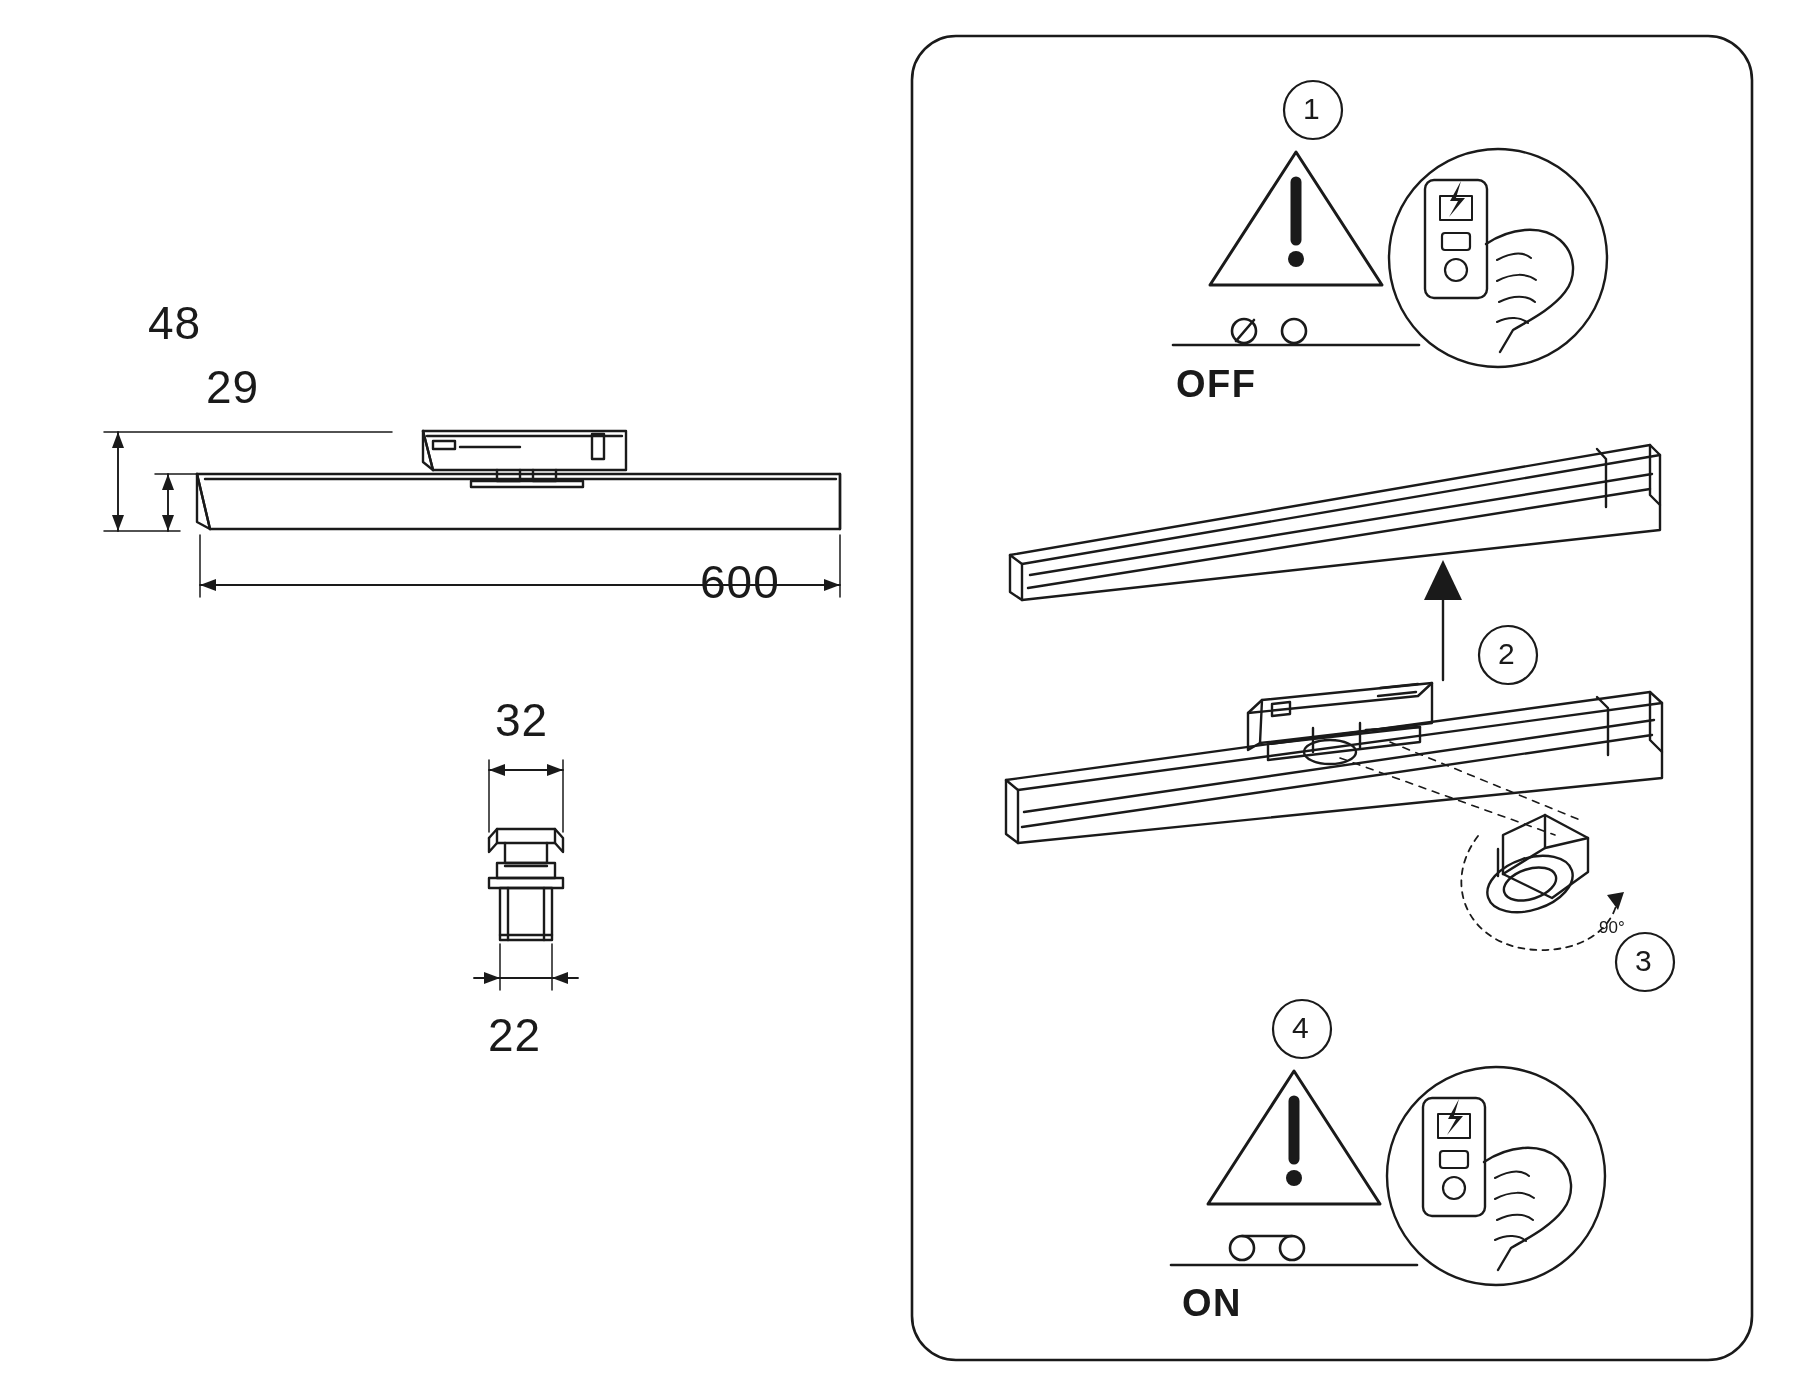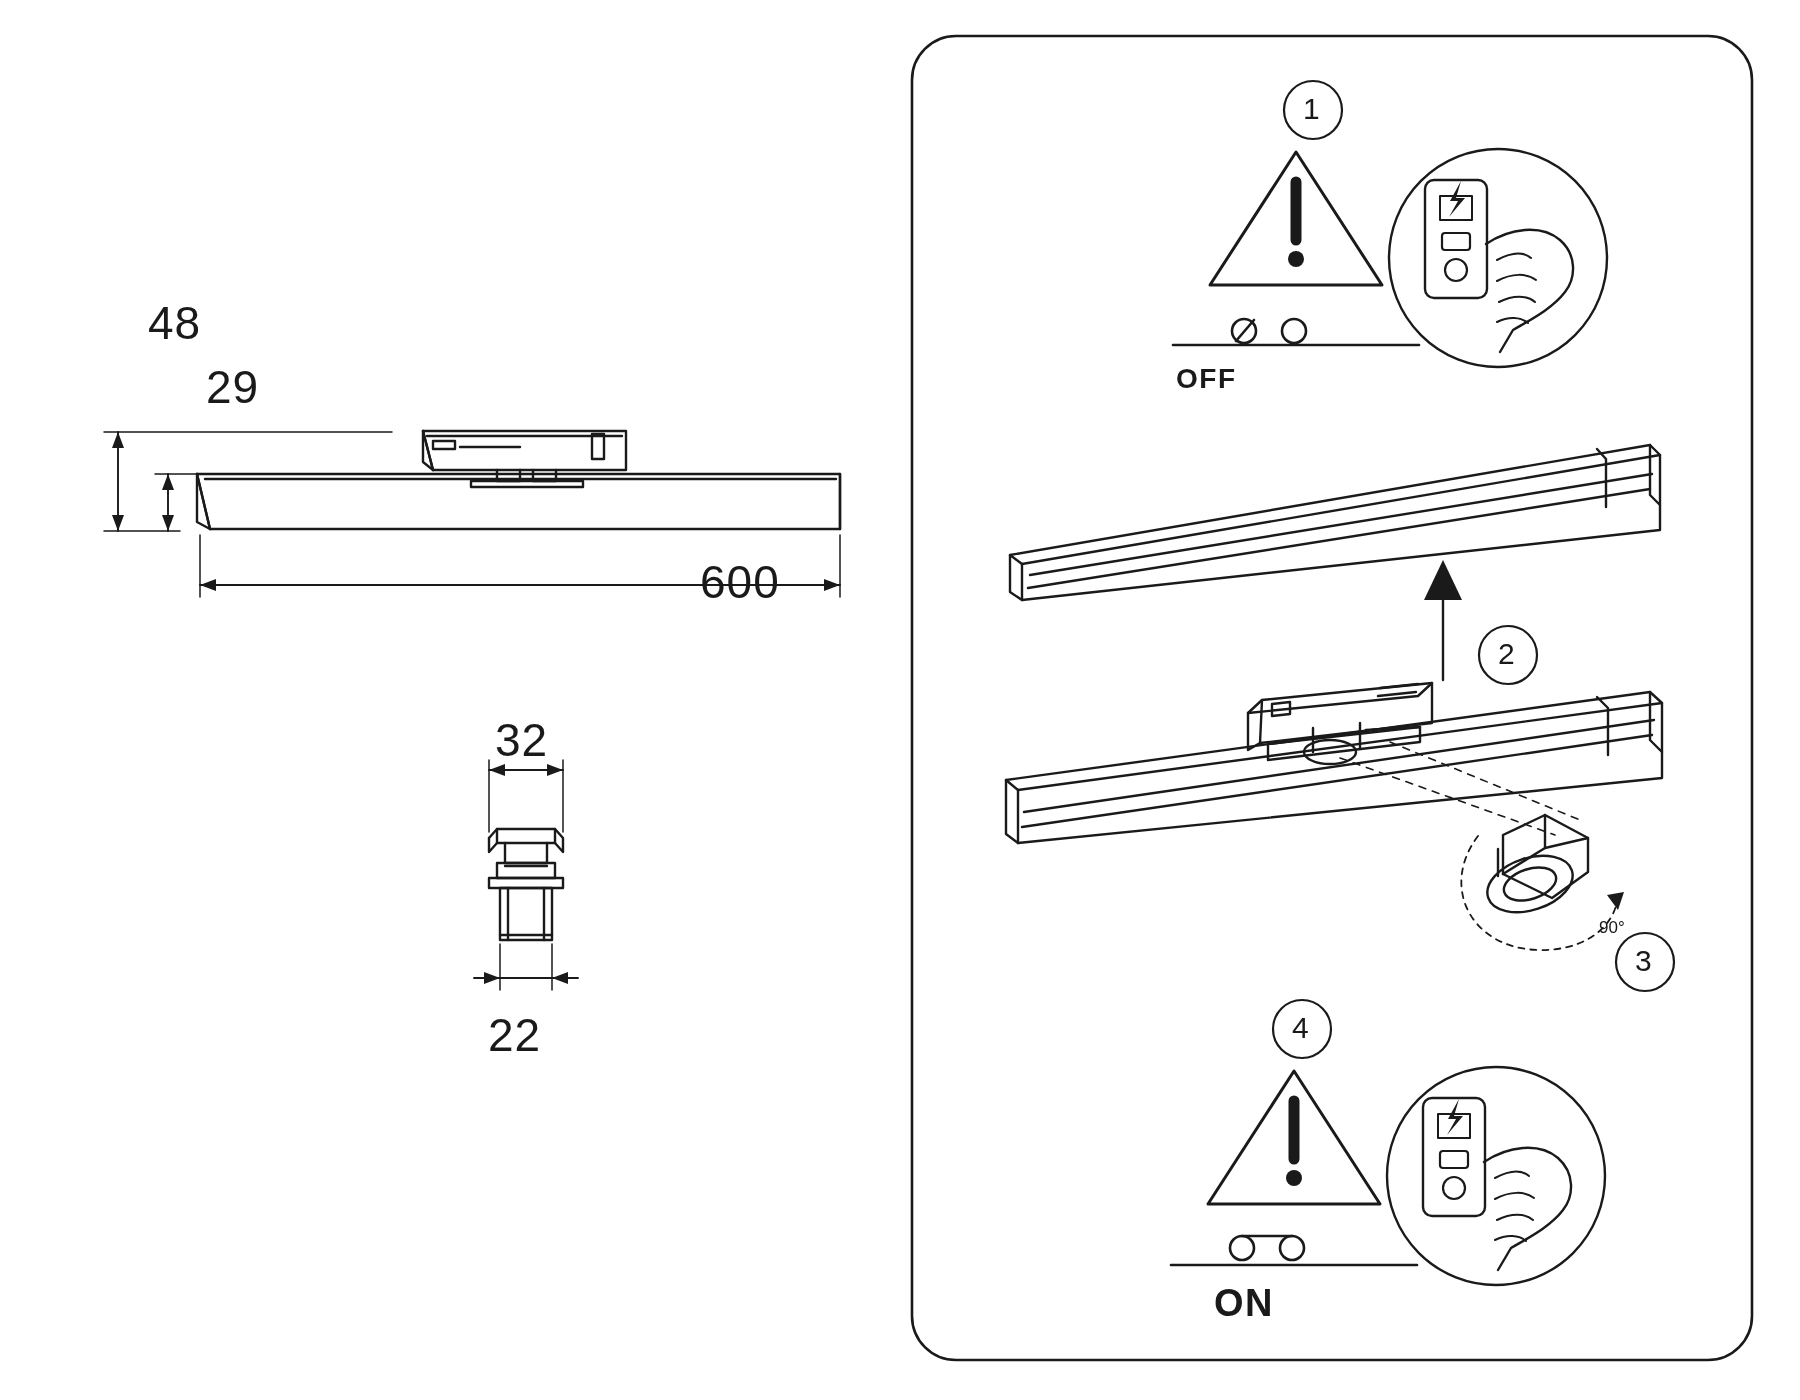--- a/index.html
+++ b/index.html
@@ -262,31 +262,31 @@
 
     </g>
   </svg>
 
   <div class="lbl dim-text" style="left:148px; top:296px;">48</div>
 
   <div class="lbl dim-text" style="left:206px; top:360px;">29</div>
 
   <div class="lbl dim-text" style="left:700px; top:555px; font-size:46px;">600</div>
 
-  <div class="lbl dim-text" style="left:495px; top:693px;margin-top:20px;">32</div>
+  <div class="lbl dim-text" style="left:495px; top:693px;">32</div>
 
   <div class="lbl dim-text" style="left:488px; top:1008px;">22</div>
 
   <div class="lbl step-num" style="left:1303px; top:92px;">1</div>
 
-  <div class="lbl state-text" style="left:1176px; top:363px; font-size:28px;">OFF</div>
+  <div class="lbl state-text" style="left:1176px; top:363px; font-size:38px;">OFF</div>
 
   <div class="lbl step-num" style="left:1498px; top:637px;">2</div>
 
   <div class="lbl angle-text" style="left:1560px; top:918px;margin-left:39px;">90°</div>
 
   <div class="lbl step-num" style="left:1635px; top:944px;">3</div>
 
   <div class="lbl step-num" style="left:1292px; top:1011px;">4</div>
 
-  <div class="lbl state-text" style="left:1182px; top:1282px; font-size:38px;margin-left:32px;">ON</div>
+  <div class="lbl state-text" style="left:1182px; top:1282px; font-size:38px;">ON</div>
 
 </div>
 
 </body></html>

